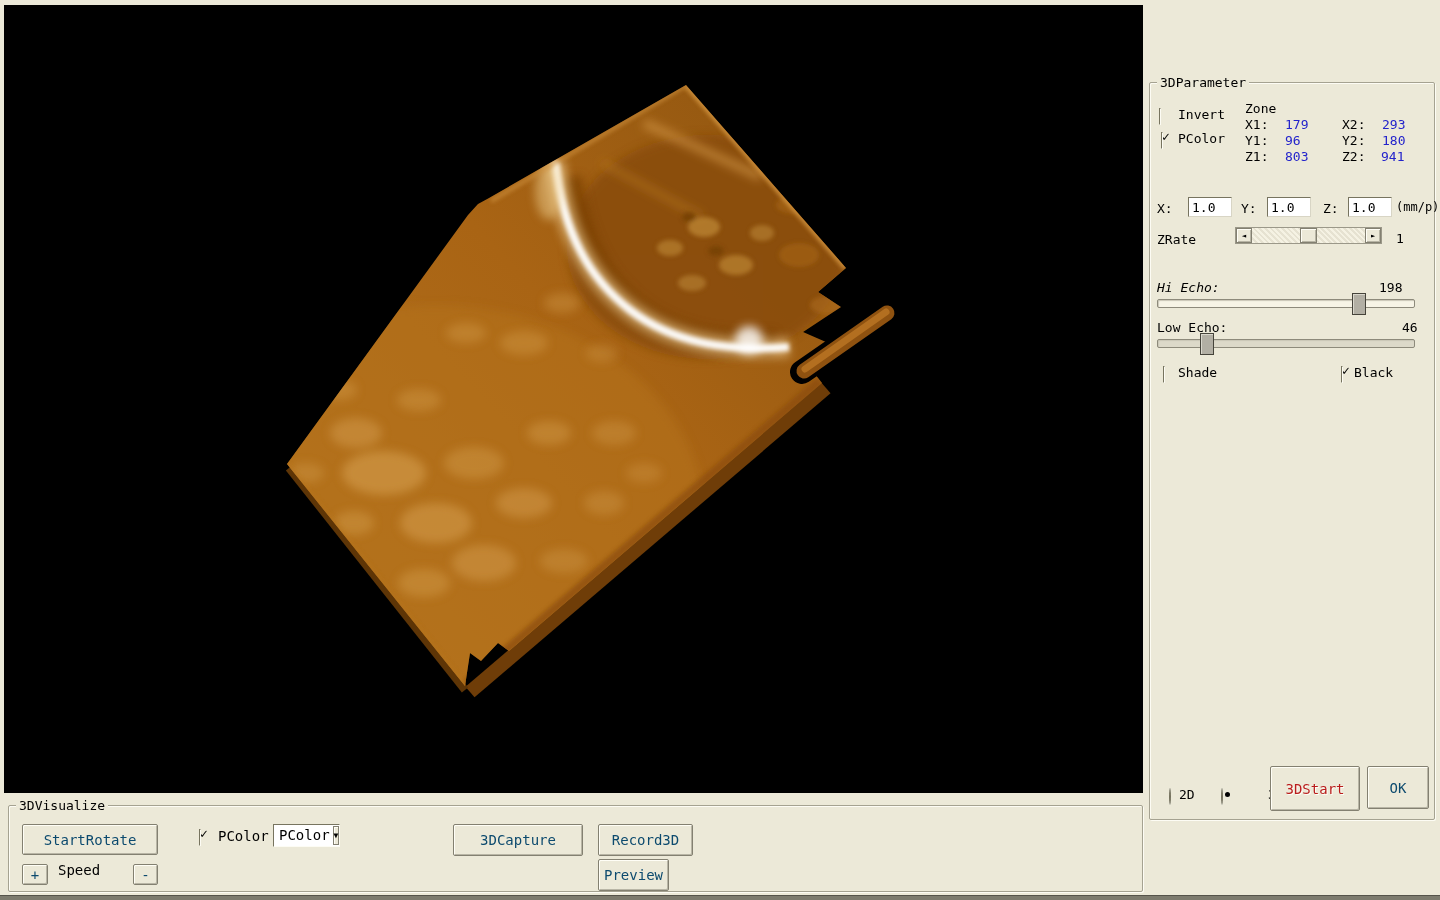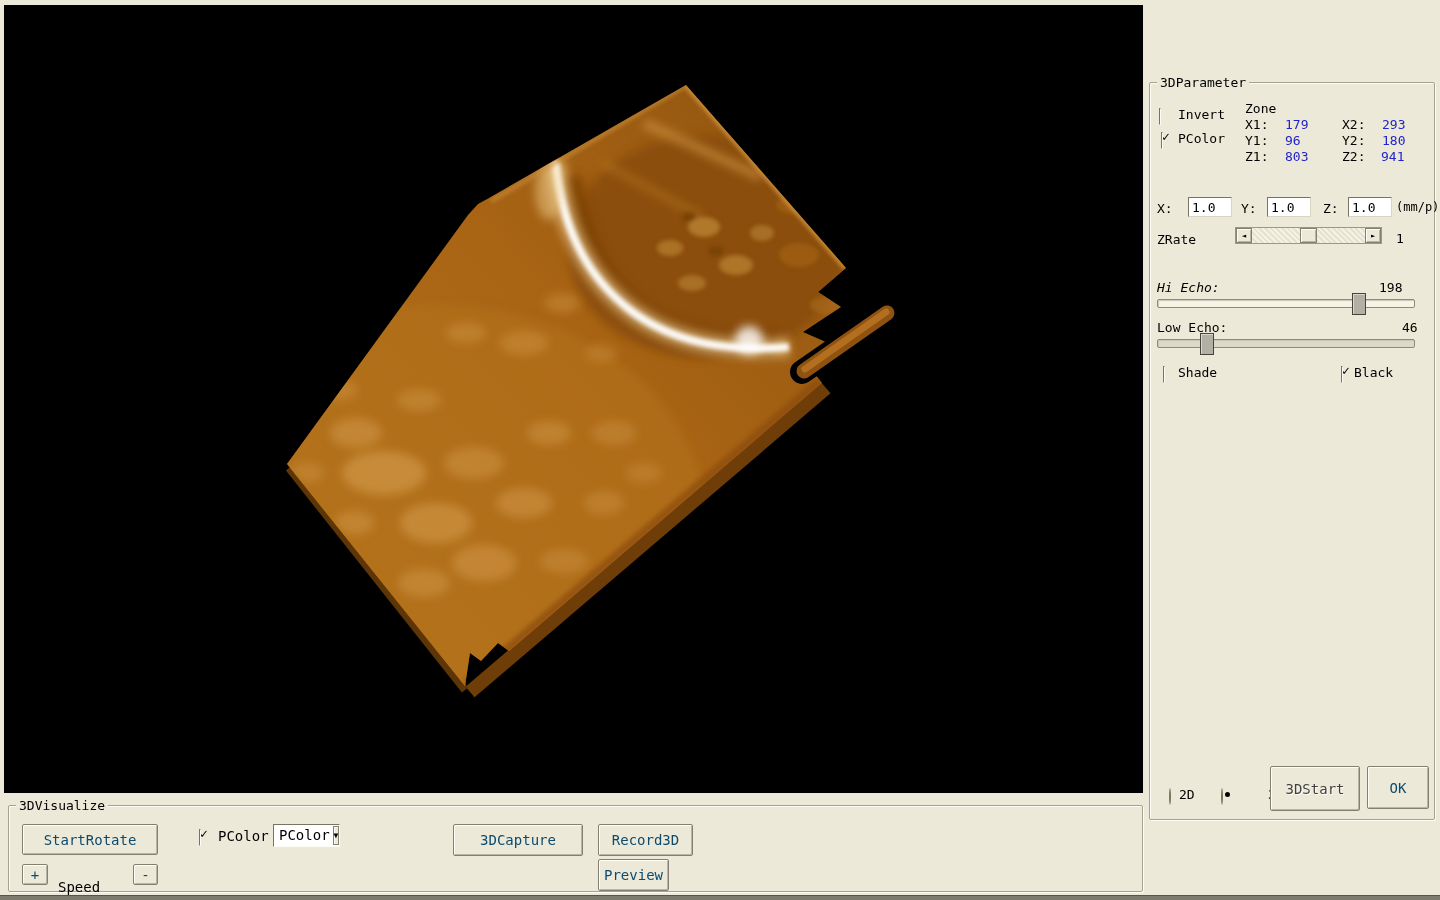--- a/index.html
+++ b/index.html
@@ -27,21 +27,21 @@
     font-size:13px;line-height:15px;
   }
 
   
   .btn{
     background:#ece9d8;border:1px solid #838071;border-radius:2px;
     box-shadow:inset 1px 1px 0 #fffef6, inset -1px -1px 0 #b8b5a5;
     display:flex;align-items:center;justify-content:center;
     font-family:inherit;font-size:14px;color:#0c4a6e;cursor:default;
   }
-  .btn[data-disabled="true"]{color:#404040;text-shadow:1px 1px 0 #fffef6;}
+  .btn[data-disabled="true"]{color:#b91c1c;text-shadow:1px 1px 0 #fffef6;}
 
   
   .cb{
     width:12px;height:12px;background:#fff;
     border:1px solid;border-color:#77745f #fdfcf4 #fdfcf4 #77745f;
     position:relative;
   }
   .cb[data-checked="true"]::after{
     content:"✓";position:absolute;left:0px;top:-3px;
     font-size:13px;font-weight:bold;color:#000;line-height:14px;
@@ -292,17 +292,17 @@
     <span class="dd-btn">
         <span>▼</span>
       </span>
   </div>
 
   <button class="abs btn" style="left:444px;top:18px;width:130px;height:32px;">3DCapture</button>
   <button class="abs btn" style="left:589px;top:18px;width:95px;height:32px;">Record3D</button>
   <button class="abs btn" style="left:589px;top:53px;width:71px;height:32px;">Preview</button>
 
   <button class="abs btn" style="left:13px;top:58px;width:26px;height:21px;">+</button>
-  <span class="abs ctl-label" style="left:49px;top:74px;font-size:14px;">Speed</span>
+  <span class="abs ctl-label" style="left:49px;top:57px;font-size:14px;">Speed</span>
   <button class="abs btn" style="left:124px;top:58px;width:25px;height:21px;">-</button>
 </div>
 
 <div id="bottom-edge" class="abs"></div>
 
 </body></html>

